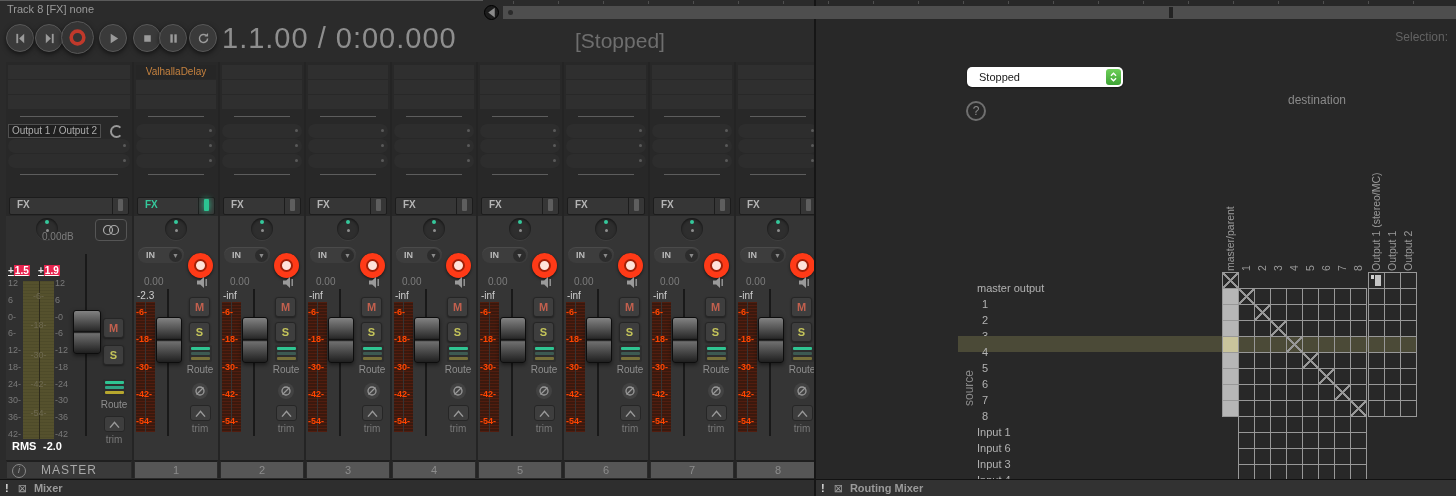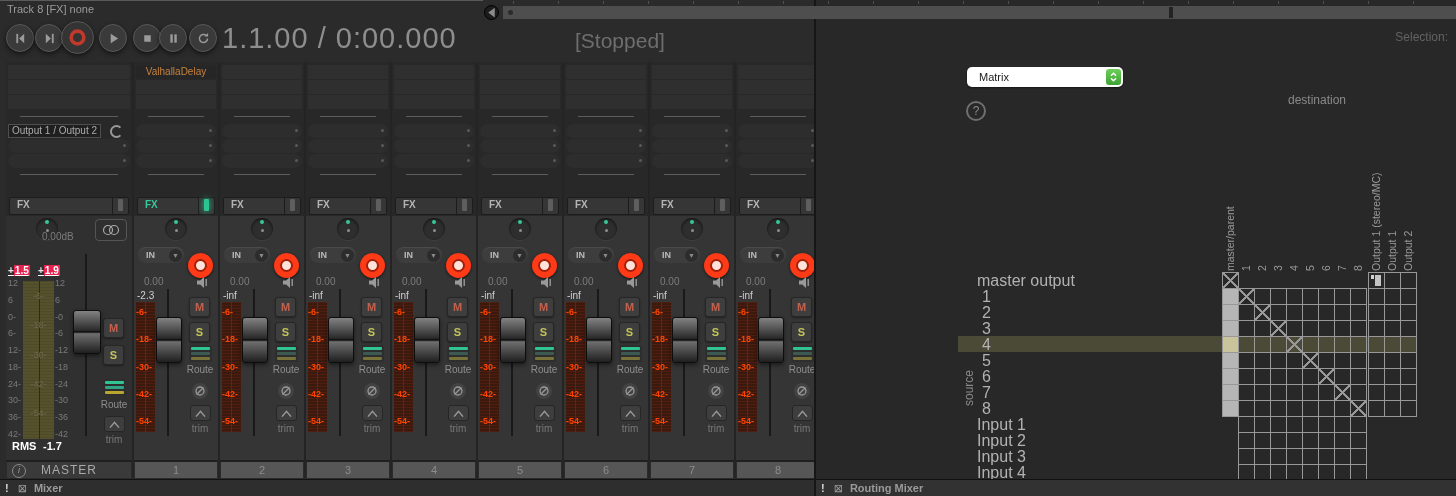--- a/index.html
+++ b/index.html
@@ -137,21 +137,21 @@
   .routing-dd{position:absolute;left:151px;top:67px;width:156px;height:20px;background:#fff;border-radius:5px;box-shadow:0 1px 2px rgba(0,0,0,.45);display:flex;align-items:center;cursor:pointer;}
   .dd-text{flex:1;font-size:11px;color:#1a1a1a;padding-left:12px;}
   .dd-step{width:15px;height:16px;margin-right:2px;border-radius:3px;background:linear-gradient(180deg,#6ecf5a,#3da334);display:flex;align-items:center;justify-content:center;}
   .help-btn{position:absolute;left:150px;top:101px;width:20px;height:20px;border:2px solid #6f6f6f;border-radius:50%;color:#8a8a8a;font-size:12px;text-align:center;line-height:16px;box-sizing:border-box;background:transparent;padding:0;cursor:pointer;}
   .dest-label{position:absolute;left:472px;top:93px;font-size:12px;color:#8a8a8a;}
   .src-label{position:absolute;left:146px;top:342px;height:64px;font-size:12px;color:#8a8a8a;writing-mode:vertical-rl;transform:rotate(180deg);}
   .vhead{position:absolute;top:159px;height:112px;width:17px;writing-mode:vertical-rl;transform:rotate(180deg);font-size:10.5px;color:#9a9a9a;line-height:17px;white-space:nowrap;}
   .matrix-rows{position:absolute;left:0;top:272px;width:100%;}
   .mrow{position:relative;height:16px;}
   .mrow .hl{position:absolute;left:142px;right:40px;top:0;bottom:0;background:#4b4a37;}
-  .rlabel{position:absolute;left:161px;top:1px;font-size:16px;color:#b2b2b2;line-height:15px;}
+  .rlabel{position:absolute;left:161px;top:9px;font-size:11px;color:#b2b2b2;line-height:15px;}
   .rlabel.num{left:166px;}
   .cell{position:absolute;top:0;width:17px;height:17px;border:1px solid #989898;box-sizing:border-box;background:transparent;z-index:2;cursor:pointer;}
   .cell.f{background:#b6b6b6;}
   .mrow.hlrow .cell.f{background:#c9c49c;}
   .cell.x{background-image:linear-gradient(to top right,transparent 45%,#989898 45%,#989898 55%,transparent 55%),linear-gradient(to bottom right,transparent 45%,#989898 45%,#989898 55%,transparent 55%);}
   .cell .sb1{position:absolute;left:2px;top:2px;width:3px;height:4px;background:#d2d2d2;}
   .cell .sb2{position:absolute;left:6px;top:2px;width:6px;height:11px;background:#c4c4c4;}
   .routing-window .tabbar{width:100%;background:#323232;}
 </style>
 </head>
@@ -296,21 +296,21 @@
               <span>-6</span>
               <span>-12</span>
               <span>-18</span>
               <span>-24</span>
               <span>-30</span>
               <span>-36</span>
               <span>-42</span>
             </div>
           <div class="rms-row">
             <span class="rms-lbl">RMS</span>
-            <span class="rms-val">-1.7</span>
+            <span class="rms-val">-2.0</span>
           </div>
           <div class="fader-line"></div>
           <div class="fader-knob"></div>
           <div class="sq-btn mute">M</div>
           <div class="sq-btn solo">S</div>
           <div class="route-btn">
               <i></i>
               <i></i>
               <i></i>
             </div>
@@ -901,21 +901,21 @@
     <div class="tabbar">
       <span class="tab-alert">!</span>
       <span class="tab-x">⊠</span>
       <span class="tab-label">Mixer</span>
     </div>
   </div>
 
   <div class="routing-window">
     <div class="selection">Selection:</div>
     <div class="routing-dd">
-      <span class="dd-text">Matrix</span>
+      <span class="dd-text">Stopped</span>
       <span class="dd-step">
         <svg viewBox="0 0 10 14" width="9" height="12">
             <path d="M2 5.5L5 2.5l3 3" stroke="#fff" stroke-width="1.6" fill="none"></path>
             <path d="M2 8.5l3 3 3-3" stroke="#fff" stroke-width="1.6" fill="none"></path>
           </svg>
       </span>
     </div>
     <button class="help-btn">?</button>
     <div class="dest-label">destination</div>
     <div class="src-label">source</div>
@@ -1070,21 +1070,21 @@
           <div class="cell e" style="left: 422px;"></div>
           <div class="cell e" style="left: 438px;"></div>
           <div class="cell e" style="left: 454px;"></div>
           <div class="cell e" style="left: 470px;"></div>
           <div class="cell e" style="left: 486px;"></div>
           <div class="cell e" style="left: 502px;"></div>
           <div class="cell e" style="left: 518px;"></div>
           <div class="cell e" style="left: 534px;"></div>
         </div>
         <div class="mrow">
-          <span class="rlabel">Input 2</span>
+          <span class="rlabel">Input 6</span>
           <div class="cell e" style="left: 422px;"></div>
           <div class="cell e" style="left: 438px;"></div>
           <div class="cell e" style="left: 454px;"></div>
           <div class="cell e" style="left: 470px;"></div>
           <div class="cell e" style="left: 486px;"></div>
           <div class="cell e" style="left: 502px;"></div>
           <div class="cell e" style="left: 518px;"></div>
           <div class="cell e" style="left: 534px;"></div>
         </div>
         <div class="mrow">

